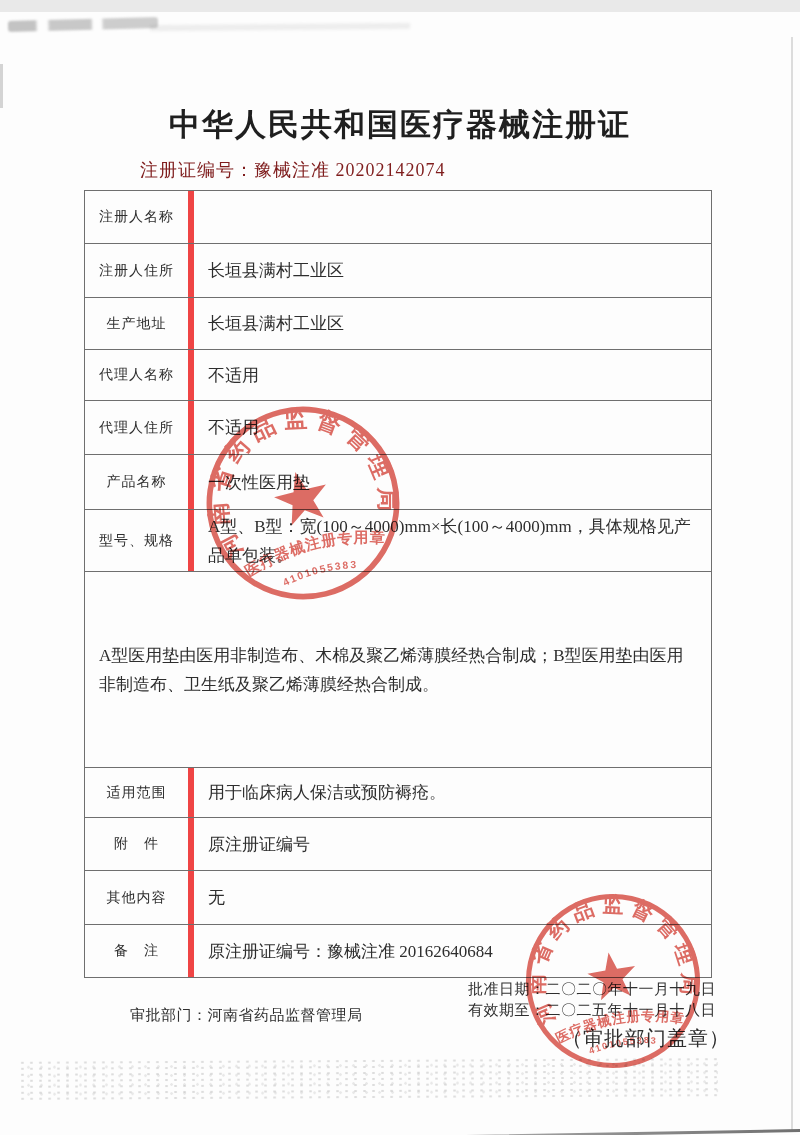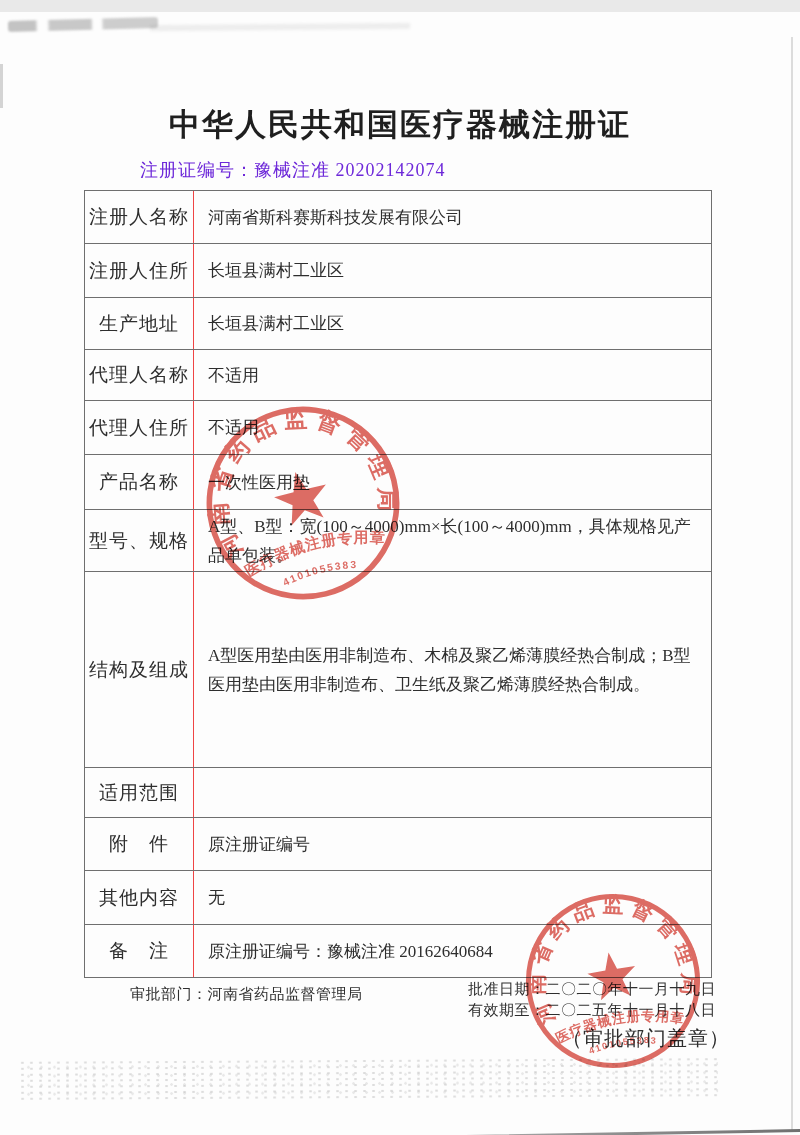--- a/index.html
+++ b/index.html
@@ -9,41 +9,41 @@
     font-family:"Liberation Serif", serif; color:#2e2e2e;
   }
   
   .doc-title {
     position:absolute; top:92px; left:0; width:100%;
     text-align:center; font-size:31px; font-weight:900; letter-spacing:2px;
     color:#1f1f1f;
   }
   .cert-no {
     position:absolute; top:146px; left:140px;
-    font-size:18px; letter-spacing:1px; color:#6d28d9;
+    font-size:18px; letter-spacing:1px; color:#7f1d1d;
   }
   
   .cert-table {
     position:absolute; left:84px; top:178px; width:628px;
     border:1px solid #6f6f6f; box-sizing:border-box;
   }
   .row { display:flex; border-bottom:1px solid #6f6f6f; box-sizing:border-box; }
   .row:last-child { border-bottom:none; }
   .row .cell-label {
-    width:109px; flex:0 0 109px; border-right:1px solid #ef4444;
+    width:109px; flex:0 0 109px; border-right:6px solid #ef4444;
     display:flex; align-items:center; justify-content:center;
-    font-size:19px; text-align:right; padding:0 4px; box-sizing:border-box;
+    font-size:14px; text-align:right; padding:0 4px; box-sizing:border-box;
     letter-spacing:1px;
   }
   .row .cell-value {
     flex:1; display:flex; align-items:center;
     font-size:17px; line-height:29px; padding:2px 14px; box-sizing:border-box;
   }
   
-  .footer-dept { position:absolute; left:130px; top:973px; font-size:15px; letter-spacing:.5px; }
+  .footer-dept { position:absolute; left:130px; top:994px; font-size:15px; letter-spacing:.5px; }
   .footer-right { position:absolute; left:468px; top:967px; font-size:15px; line-height:21px; letter-spacing:.5px;text-align:center; }
   .footer-seal-note { position:absolute; left:562px; top:1013px; font-size:20px; letter-spacing:1px; }
   
   .stamp { position:absolute; mix-blend-mode:multiply; opacity:.85; pointer-events:none; }
   .stamp-mid { left:200px; top:388px; width:206px; height:206px; transform:rotate(-14deg); }
   .stamp-bot { left:520px; top:876px; width:186px; height:186px; transform:rotate(-9deg); }
   .stamp svg { width:100%; height:100%; }
   .stamp text { font-family:"Liberation Sans", sans-serif; font-weight:bold; }
   
   .smudge-a {
@@ -82,21 +82,20 @@
   <div class="edge-left-mark"></div>
   <div class="noise-band"></div>
   <div class="edge-bottom"></div>
 
   <div class="doc-title">中华人民共和国医疗器械注册证</div>
   <div class="cert-no">注册证编号：豫械注准 20202142074</div>
 
   <div class="cert-table">
     <div class="row" style="height:53px">
       <div class="cell-label">注册人名称</div>
-      <div class="cell-value">河南省斯科赛斯科技发展有限公司</div>
     </div>
     <div class="row" style="height:54px">
       <div class="cell-label">注册人住所</div>
       <div class="cell-value">长垣县满村工业区</div>
     </div>
     <div class="row" style="height:52px">
       <div class="cell-label">生产地址</div>
       <div class="cell-value">长垣县满村工业区</div>
     </div>
     <div class="row" style="height:51px">
@@ -109,25 +108,25 @@
     </div>
     <div class="row" style="height:55px">
       <div class="cell-label">产品名称</div>
       <div class="cell-value">一次性医用垫</div>
     </div>
     <div class="row" style="height:62px">
       <div class="cell-label">型号、规格</div>
       <div class="cell-value">A型、B型：宽(100～4000)mm×长(100～4000)mm，具体规格见产品单包装。</div>
     </div>
     <div class="row" style="height:196px">
-      <div class="cell-label">结构及组成</div>
       <div class="cell-value">A型医用垫由医用非制造布、木棉及聚乙烯薄膜经热合制成；B型医用垫由医用非制造布、卫生纸及聚乙烯薄膜经热合制成。</div>
     </div>
     <div class="row" style="height:50px">
       <div class="cell-label">适用范围</div>
+      <div class="cell-value">用于临床病人保洁或预防褥疮。</div>
     </div>
     <div class="row" style="height:53px">
       <div class="cell-label">附　件</div>
       <div class="cell-value">原注册证编号</div>
     </div>
     <div class="row" style="height:54px">
       <div class="cell-label">其他内容</div>
       <div class="cell-value">无</div>
     </div>
     <div class="row" style="height:52px">

